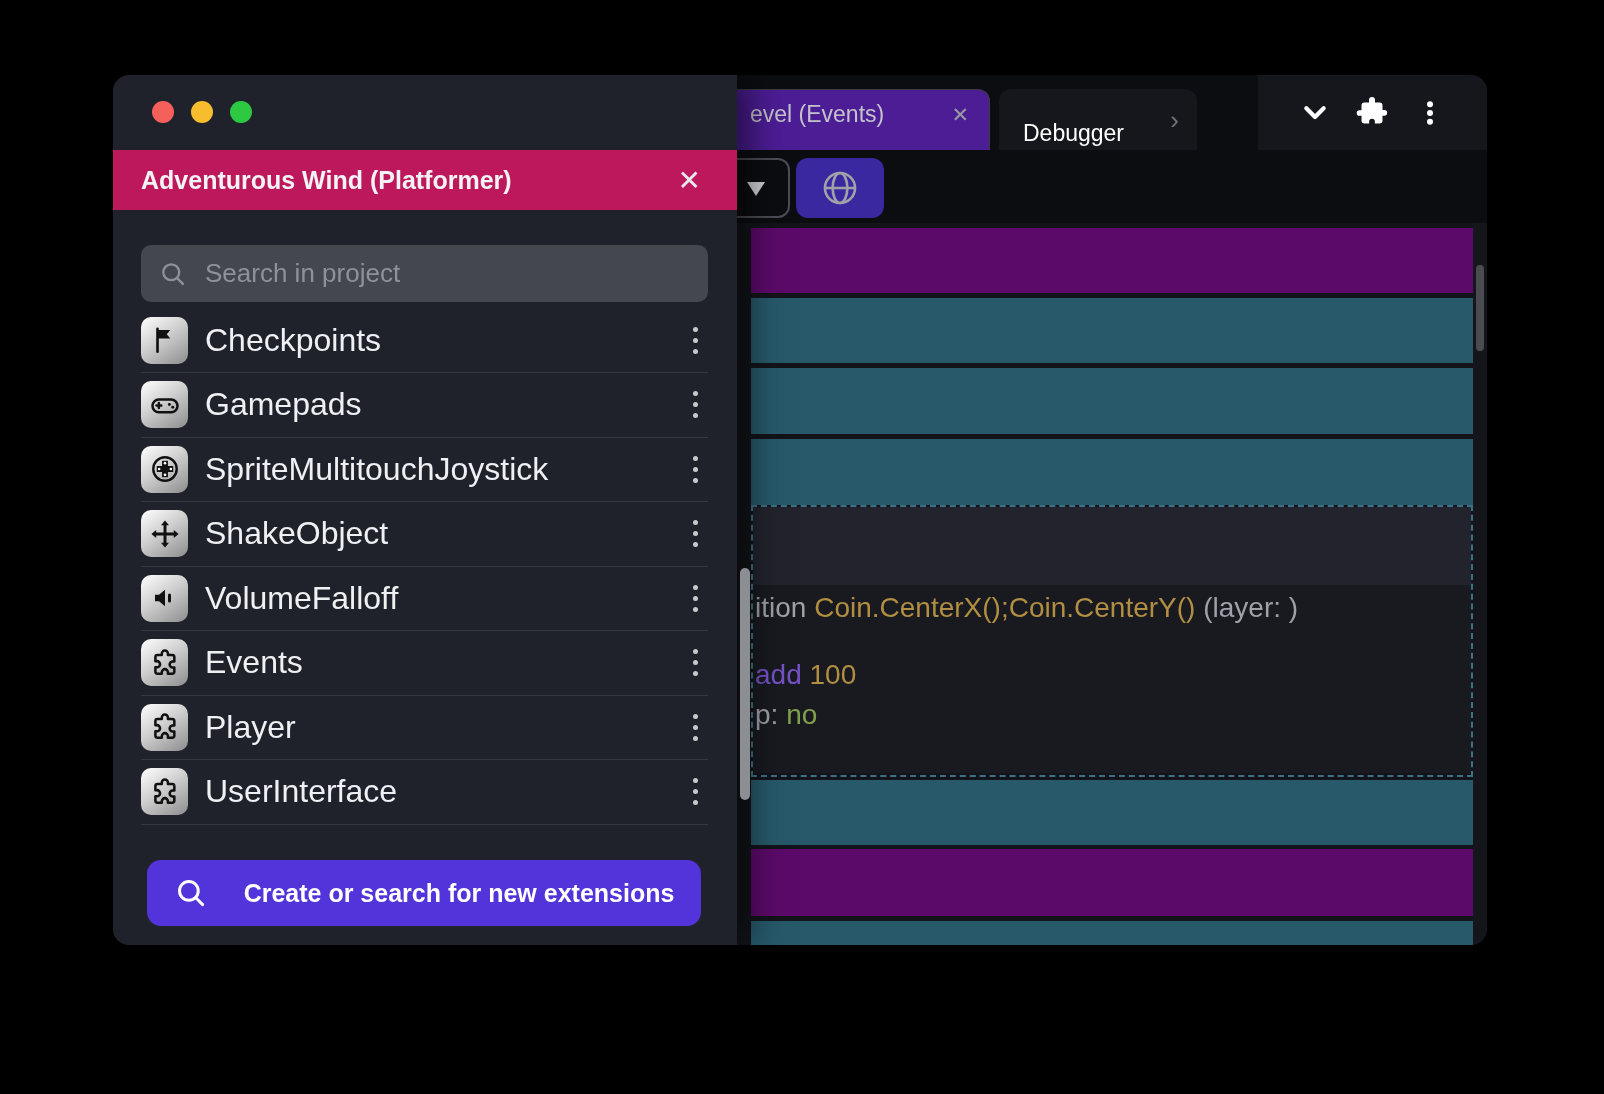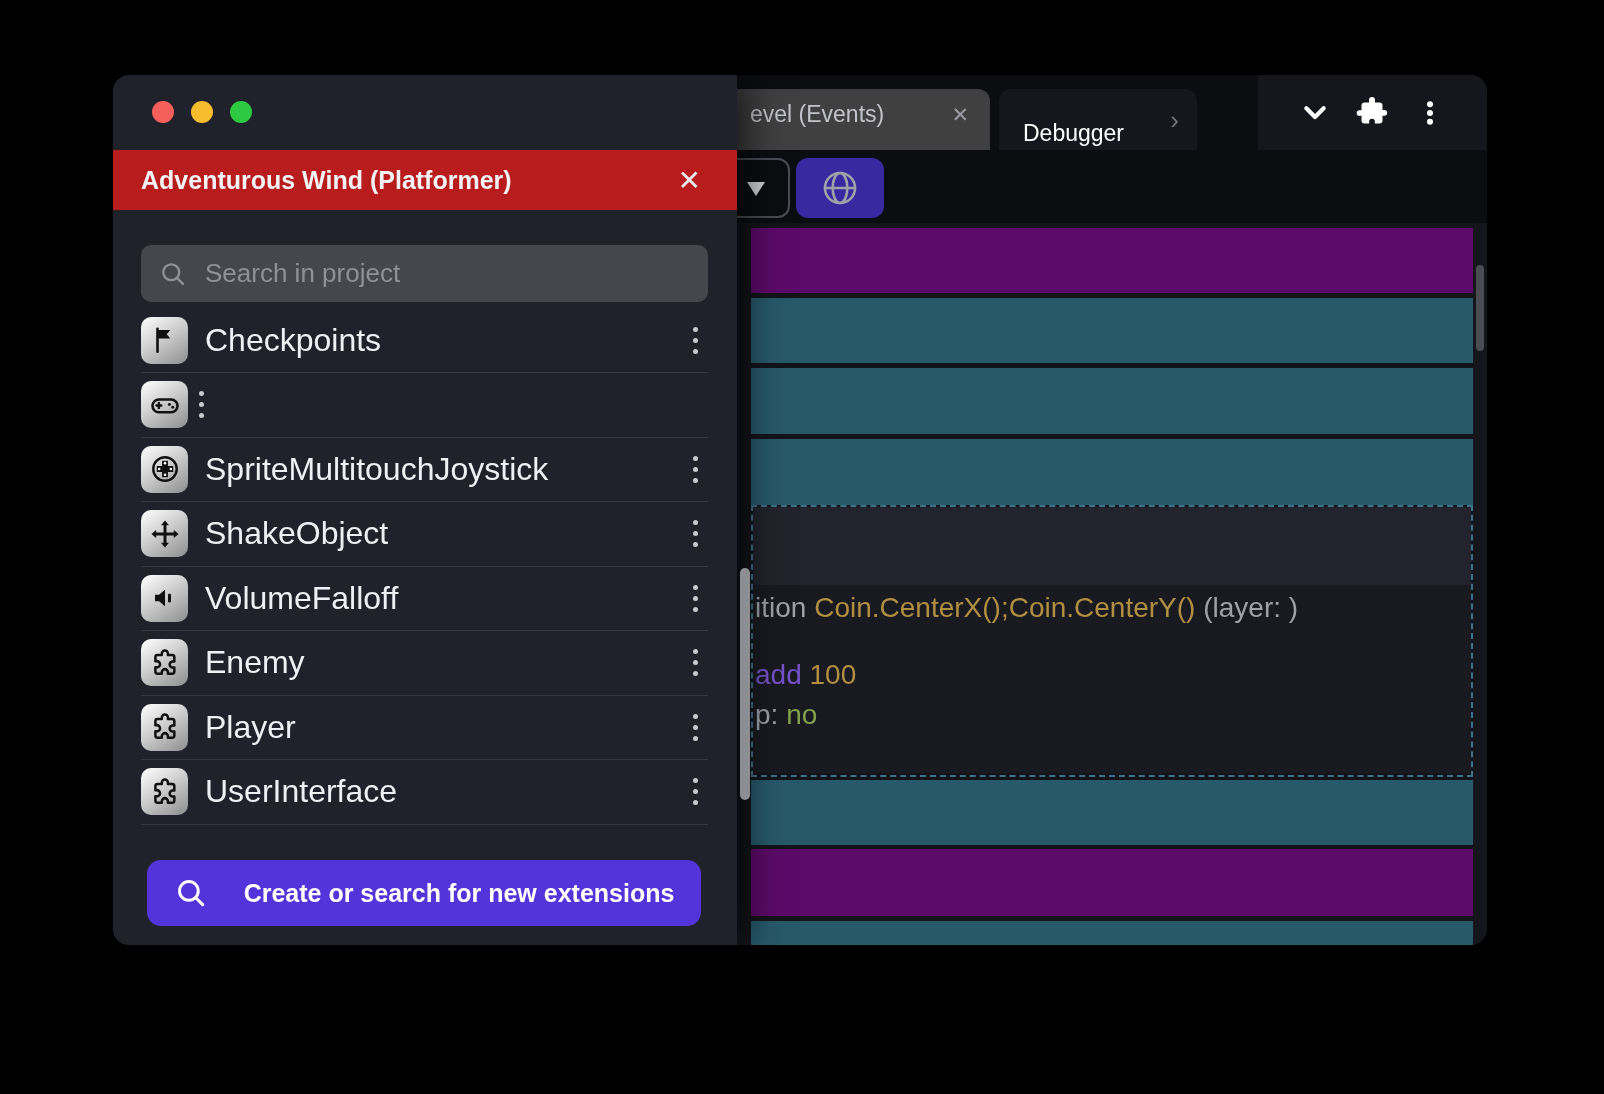--- a/index.html
+++ b/index.html
@@ -5,21 +5,21 @@
   html,body{margin:0;padding:0;background:#000;width:1604px;height:1094px;overflow:hidden;
     font-family:"Liberation Sans",sans-serif;-webkit-font-smoothing:antialiased;}
   .stage{position:relative;width:1604px;height:1094px;background:#000;}
   .window{position:absolute;left:113px;top:75px;width:1374px;height:870px;border-radius:16px;
     overflow:hidden;background:#0f1015;box-shadow:0 30px 90px rgba(0,0,0,.9);}
 
   
   .tabstrip{position:absolute;left:0;top:0;width:100%;height:75px;background:#0c0d11;}
   .tab{position:absolute;top:14px;height:61px;display:flex;align-items:center;
     border-radius:12px 12px 0 0;box-sizing:border-box;cursor:pointer;}
-  .tab.active{left:610px;width:267px;background:#404040;border:1px solid #3b3c44;border-bottom:none;
+  .tab.active{left:610px;width:267px;background:#4c1d95;border:1px solid #3b3c44;border-bottom:none;
     padding:0 16px 12px 26px;justify-content:space-between;}
   .tab.active .tab-label{color:#c3c4ca;font-size:23px;}
   .tab-close{color:#9a9ba1;font-size:21px;line-height:21px;padding:4px;}
   .tab.inactive{left:886px;width:198px;background:#16171d;padding:0 14px 0 24px;justify-content:space-between;}
   .tab.inactive .tab-label{color:#ffffff;font-size:23px;margin-top:28px;}
   .tab-chevron{color:#70717a;font-size:26px;line-height:20px;padding-right:4px;}
   .tab-controls{position:absolute;right:0;top:0;width:229px;height:75px;background:#16171d;
     display:flex;align-items:center;justify-content:space-around;padding:0 28px;box-sizing:border-box;}
   .tc-btn{width:44px;height:44px;display:flex;align-items:center;justify-content:center;cursor:pointer;}
 
@@ -54,21 +54,21 @@
   .v-scroll-left{position:absolute;left:627px;top:493px;width:10px;height:232px;border-radius:5px;
     background:#8d8e93;z-index:8;cursor:pointer;}
 
   
   .drawer{position:absolute;left:0;top:0;width:624px;height:870px;background:#20222b;z-index:5;
     box-shadow:12px 0 34px rgba(0,0,0,.55);}
   .traffic{position:absolute;top:26px;width:22px;height:22px;border-radius:50%;cursor:pointer;}
   .t-red{left:39px;background:#f5605a;}
   .t-yellow{left:78px;background:#f7bd2f;}
   .t-green{left:117px;background:#2ec943;}
-  .drawer-header{position:absolute;left:0;top:75px;width:100%;height:60px;background:#b91c1c;
+  .drawer-header{position:absolute;left:0;top:75px;width:100%;height:60px;background:#be185d;
     display:flex;align-items:center;}
   .drawer-title{margin-left:28px;font-size:25px;font-weight:700;color:#f3f3f5;}
   .drawer-close{position:absolute;right:30px;top:12px;font-size:28px;color:#e9e9ec;cursor:pointer;
     padding:2px 6px;}
   .search-box{position:absolute;left:28px;top:170px;width:567px;height:57px;background:#45474f;
     border-radius:10px;display:flex;align-items:center;box-sizing:border-box;padding:0 18px;}
   .search-box input{flex:1;margin-left:16px;background:transparent;border:none;outline:none;
     font-size:26px;color:#dddee2;font-family:"Liberation Sans",sans-serif;}
   .search-box input::placeholder{color:#8f9198;opacity:1;}
   .ext-row{position:absolute;left:28px;width:567px;height:64px;display:flex;align-items:center;
@@ -248,20 +248,21 @@
       </div>
       <div class="ext-row" style="top:297.5px">
         <span class="ext-tile">
           <svg width="32" height="32" viewBox="0 0 24 24" fill="none" stroke="#111" stroke-width="1.9">
               <rect x="2.6" y="7.8" width="18.8" height="9.6" rx="4.8"></rect>
               <path d="M7.4 10.6v3.6M5.6 12.4h3.6" stroke-linecap="round"></path>
               <circle cx="15.3" cy="11.6" r="1.1" fill="#111" stroke="none"></circle>
               <circle cx="17.8" cy="13.7" r="1.1" fill="#111" stroke="none"></circle>
             </svg>
         </span>
+        <span class="ext-label">Gamepads</span>
         <span class="kebab">
             <i></i>
             <i></i>
             <i></i>
           </span>
       </div>
       <div class="ext-row" style="top:362px">
         <span class="ext-tile">
           <svg width="32" height="32" viewBox="0 0 24 24" fill="none" stroke="#111" stroke-width="1.8">
               <circle cx="12" cy="12" r="8.8"></circle>
@@ -306,21 +307,21 @@
             <i></i>
             <i></i>
           </span>
       </div>
       <div class="ext-row" style="top:555.5px">
         <span class="ext-tile">
           <svg width="32" height="32" viewBox="0 0 24 24" fill="none" stroke="#111" stroke-width="1.9" stroke-linejoin="round">
               <path d="M9.6 4.9a2.3 2.3 0 0 1 4.6 0V6h3.2a1.6 1.6 0 0 1 1.6 1.6v3.2h-1.2a2.3 2.3 0 0 0 0 4.6H19v3a1.6 1.6 0 0 1-1.6 1.6h-3.2v-1.1a2.3 2.3 0 0 0-4.6 0V20H6.4A1.6 1.6 0 0 1 4.8 18.4v-3.2H6a2.3 2.3 0 0 0 0-4.6H4.8V7.6A1.6 1.6 0 0 1 6.4 6h3.2z"></path>
             </svg>
         </span>
-        <span class="ext-label">Enemy</span>
+        <span class="ext-label">Events</span>
         <span class="kebab">
             <i></i>
             <i></i>
             <i></i>
           </span>
       </div>
       <div class="ext-row" style="top:620px">
         <span class="ext-tile">
           <svg width="32" height="32" viewBox="0 0 24 24" fill="none" stroke="#111" stroke-width="1.9" stroke-linejoin="round">
               <path d="M9.6 4.9a2.3 2.3 0 0 1 4.6 0V6h3.2a1.6 1.6 0 0 1 1.6 1.6v3.2h-1.2a2.3 2.3 0 0 0 0 4.6H19v3a1.6 1.6 0 0 1-1.6 1.6h-3.2v-1.1a2.3 2.3 0 0 0-4.6 0V20H6.4A1.6 1.6 0 0 1 4.8 18.4v-3.2H6a2.3 2.3 0 0 0 0-4.6H4.8V7.6A1.6 1.6 0 0 1 6.4 6h3.2z"></path>

